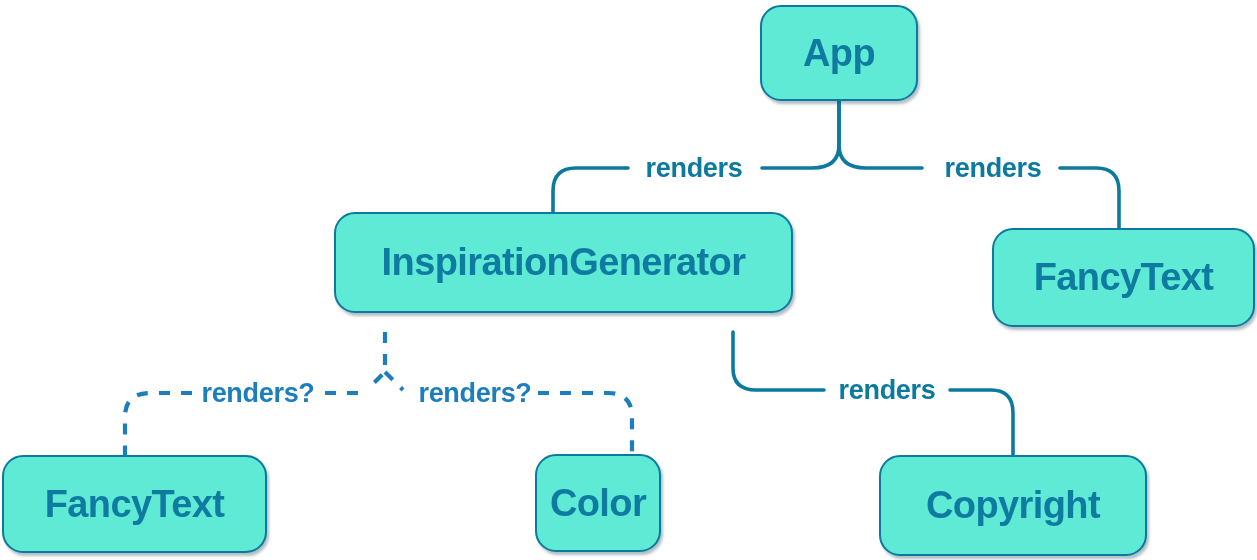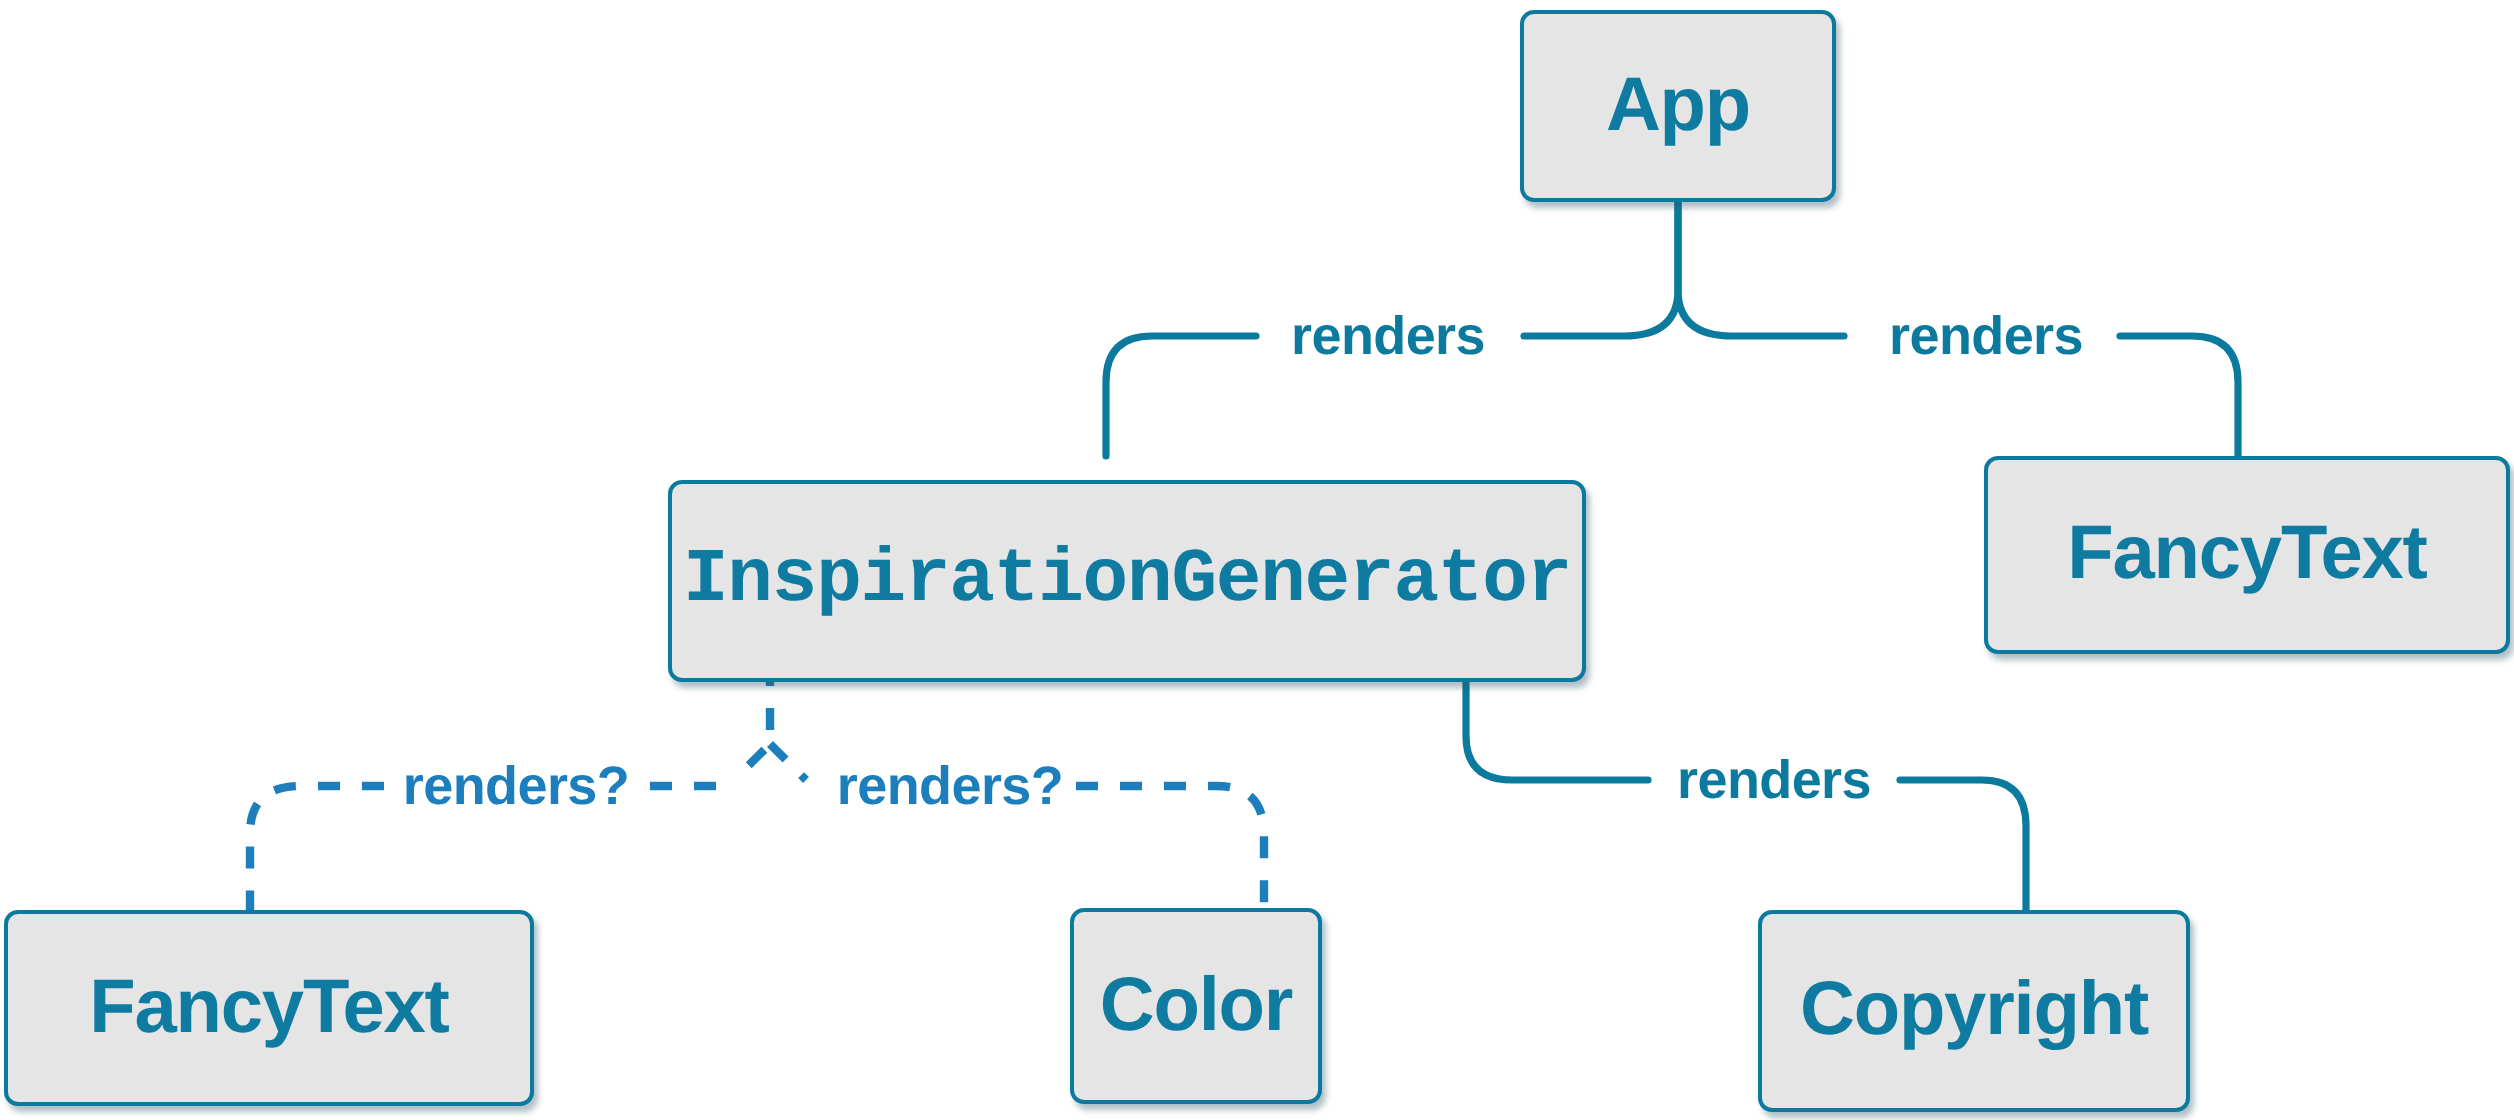--- a/index.html
+++ b/index.html
@@ -37,40 +37,40 @@
   .edge-label {
     font-family: "Liberation Sans", "DejaVu Sans", sans-serif;
     font-size: 27px;
     font-weight: 600;
     letter-spacing: -0.3px;
   }
   .edge-label.solid { fill: #0c7a9e; }
   .edge-label.dashed { fill: #1c7ebc; }
   .node {
     position: absolute;
-    background: #e5e5e5;
+    background: #5eead4;
     border: 2.5px solid #0c7a9e;
-    border-radius: 7px;
+    border-radius: 21px;
     box-shadow: 2px 3px 3px rgba(47, 84, 101, 0.38);
     display: flex;
     align-items: center;
     justify-content: center;
     box-sizing: border-box;
     color: #0f7ba1;
     font-size: 38px;
     font-weight: 600;
     letter-spacing: -0.6px;
     white-space: nowrap;
   }
   .node-app        { left: 760px; top: 5px;   width: 158px; height: 96px;  }
-  .node-ig         { left: 334px; top: 240px; width: 459px; height: 101px; font-family: Liberation Mono, monospace; }
+  .node-ig         { left: 334px; top: 212px; width: 459px; height: 101px; }
   .node-ft-top     { left: 992px; top: 228px; width: 263px; height: 99px;  }
   .node-ft-bottom  { left: 2px;   top: 455px; width: 265px; height: 98px;  }
   .node-color      { left: 535px; top: 454px; width: 126px; height: 98px;  }
-  .node-copyright  { left: 879px; top: 455px; width: 216px; height: 101px; text-align: center; }
+  .node-copyright  { left: 879px; top: 455px; width: 268px; height: 101px; text-align: center; }
 </style>
 </head>
 <body>
 
 <div class="canvas">
 
   <svg class="edges-layer" viewBox="0 0 1257 560" xmlns="http://www.w3.org/2000/svg">
 
     <path class="edge-solid" d="M 839 101 V 145 Q 839 168 812 168 H 762 M 628 168 H 576 Q 553 168 553 191 V 228"></path>
 

